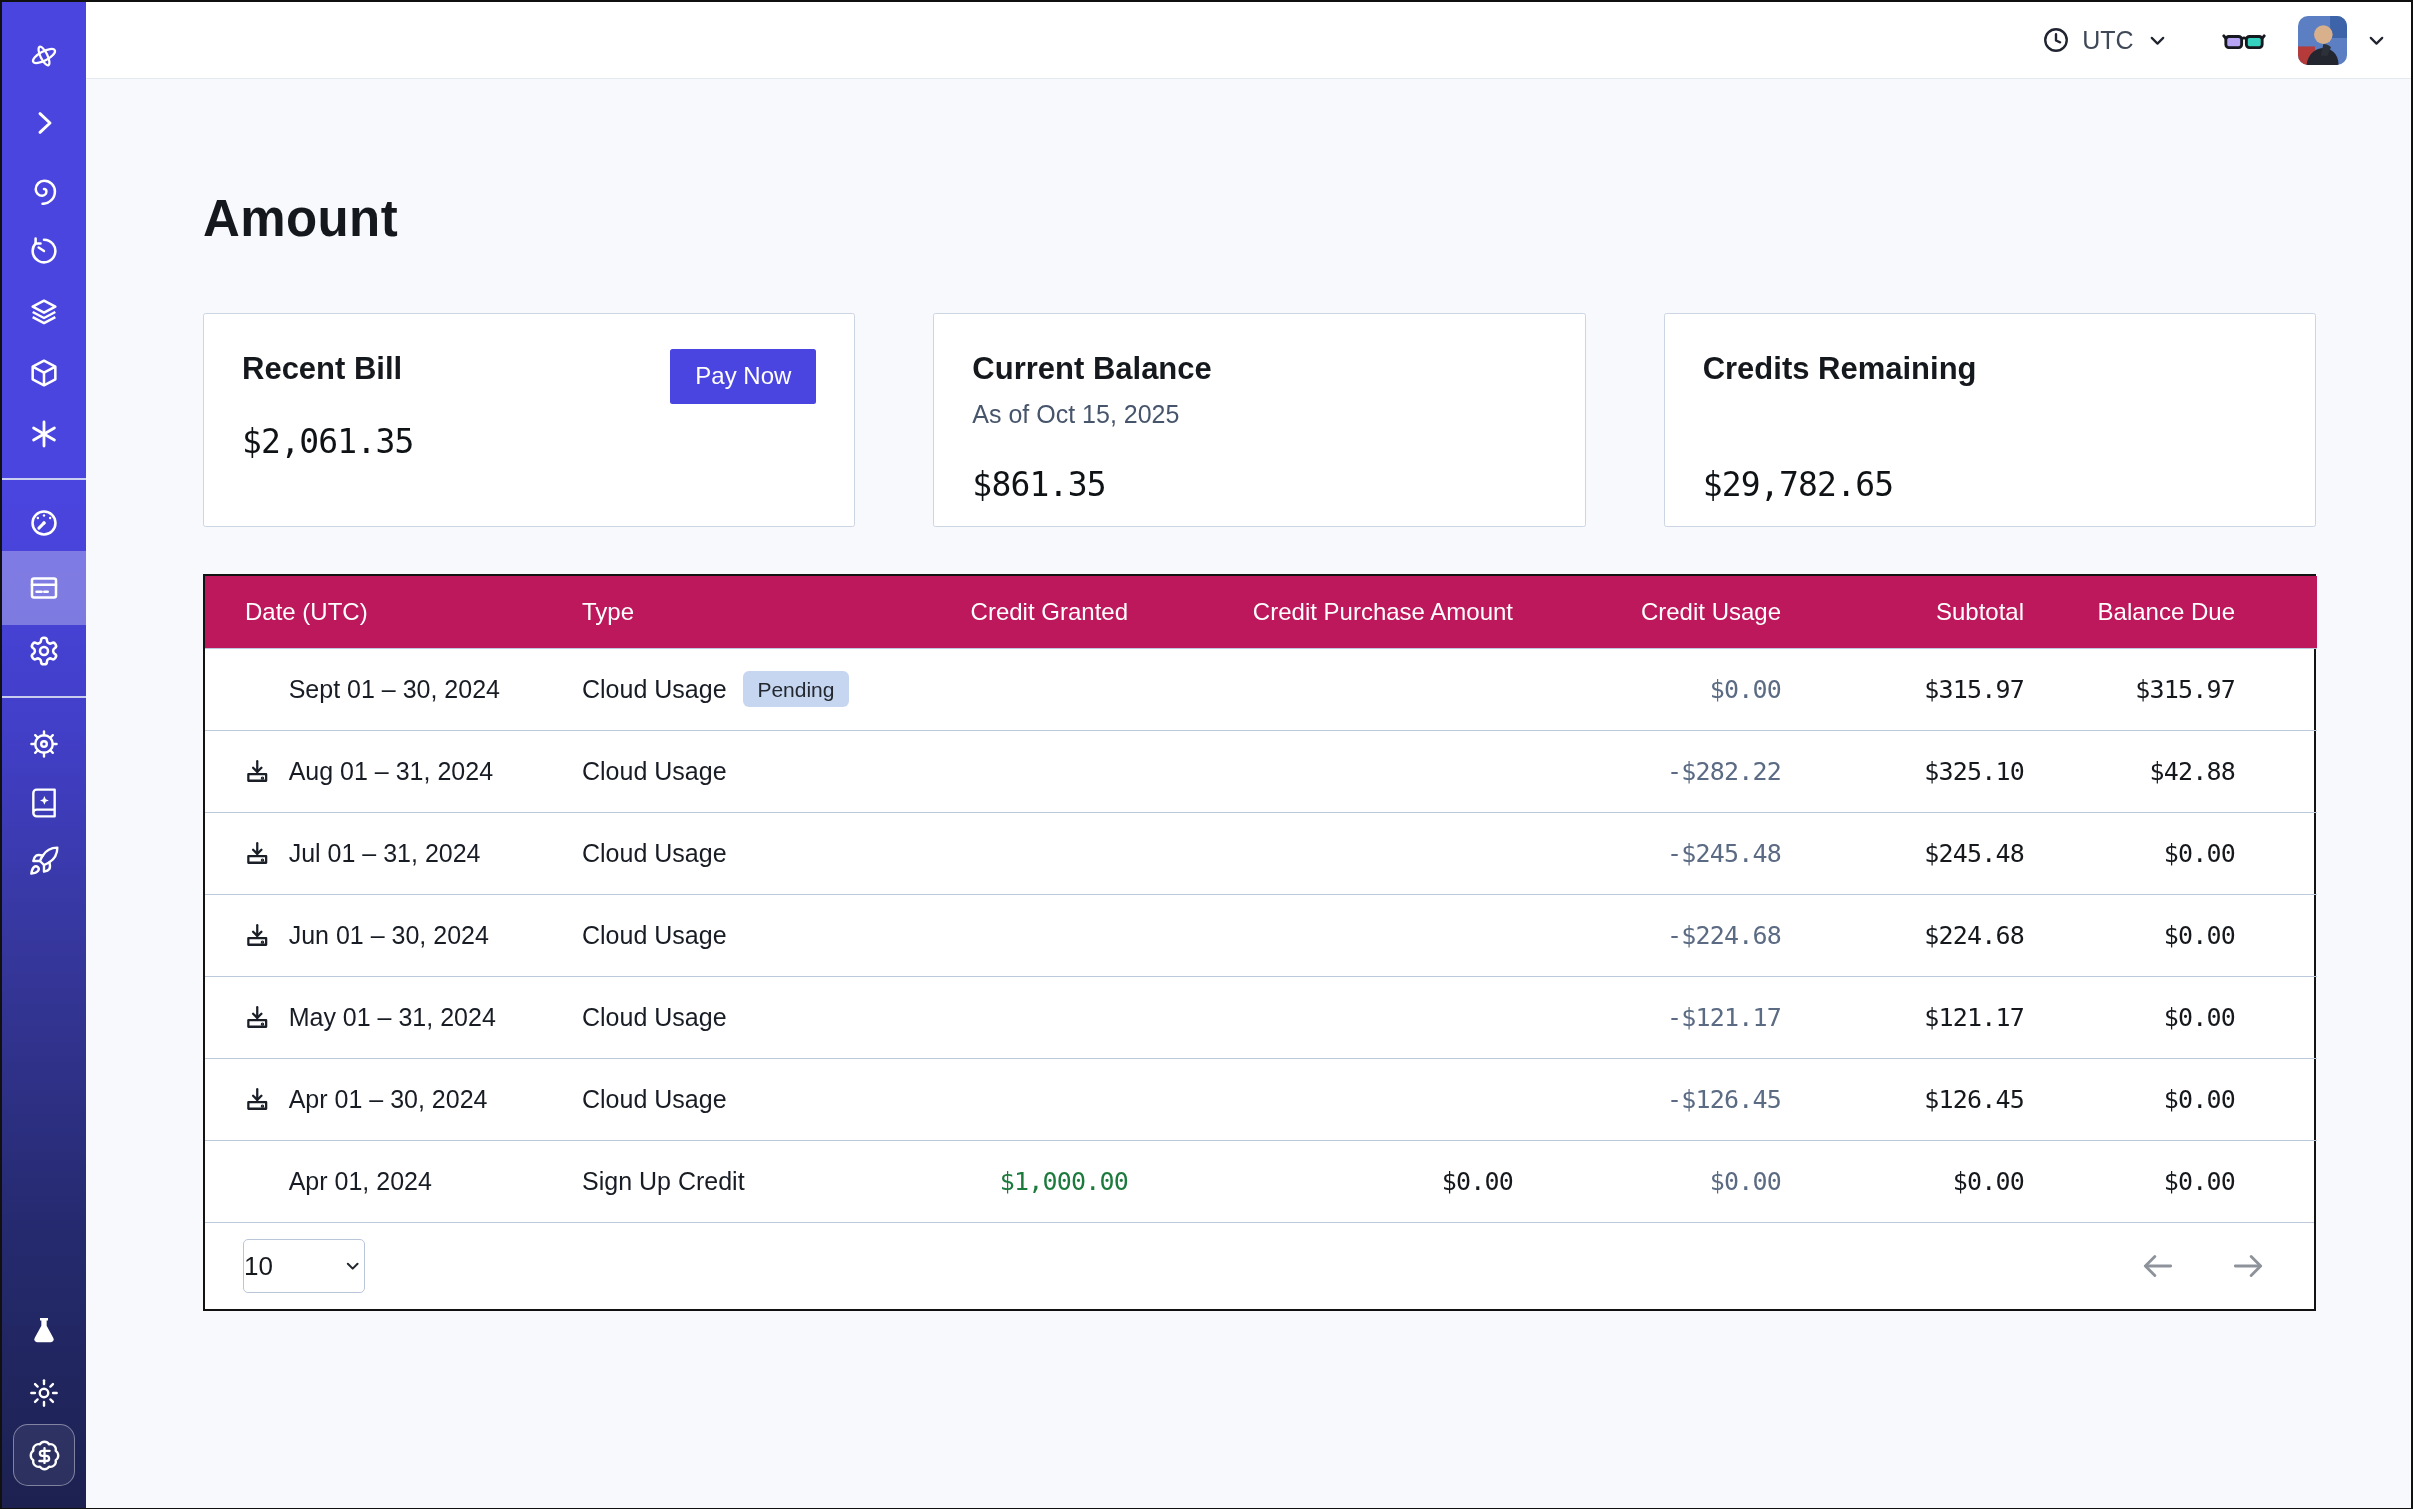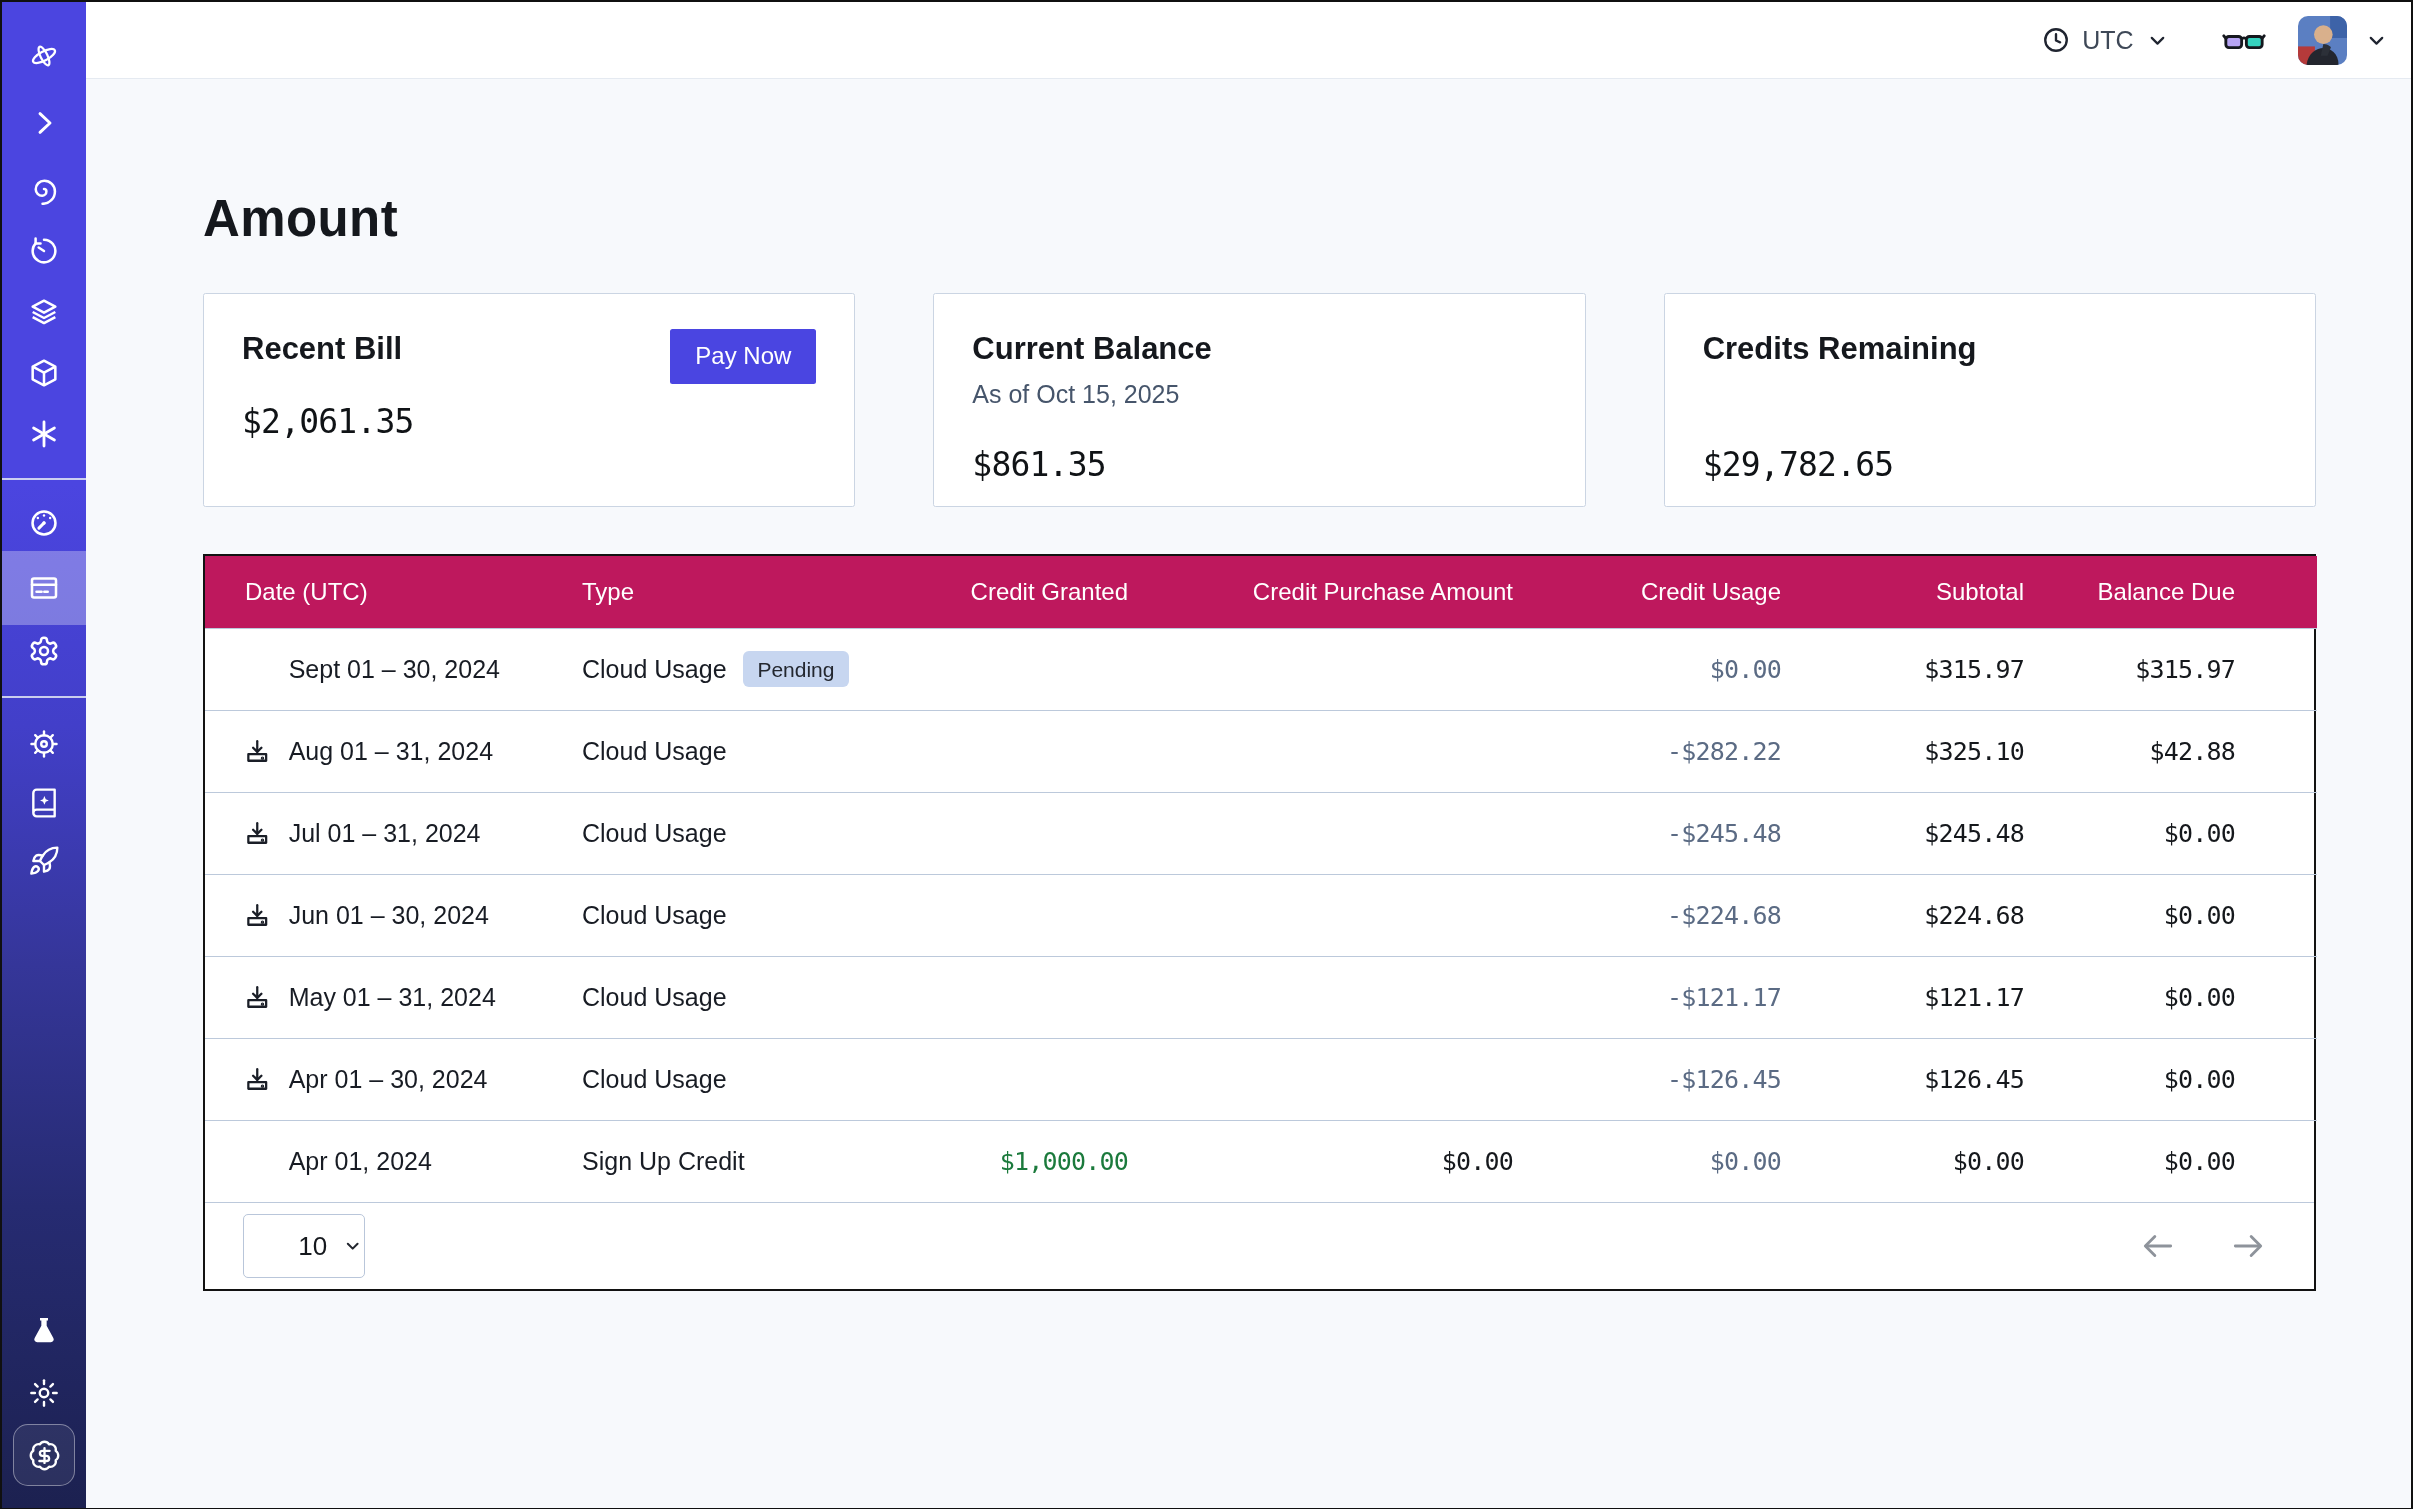--- a/index.html
+++ b/index.html
@@ -27,21 +27,21 @@
   .tz-label { font-size: 25px; color: #3E4857; }
   .glasses-btn { background: none; border: none; cursor: pointer; margin-right: 32px; display:flex; }
   .account { display: flex; align-items: center; gap: 16.7px; cursor: pointer; }
   .avatar { width: 49px; height: 49px; border-radius: 10px; overflow: hidden; display: block; }
 
   .content { padding: 0 95px 0 117px; }
 
   .page-title { margin-top: 110px; font-size: 51px; font-weight: 600; color: #15181D; letter-spacing: 0.4px; }
 
   
-  .cards { display: flex; gap: 78px; margin-top: 45px; }
+  .cards { display: flex; gap: 78px; margin-top: 65px; }
   .card { flex: 1; height: 214px; background: #fff; border: 1.7px solid #CBD5E3; border-radius: 2.5px;
     padding: 37px 38px; position: relative; }
   .card-title { font-size: 31px; font-weight: 600; color: #15181D; }
   .card-sub { font-size: 25px; color: #46556B; margin-top: 13.4px; min-height: 30px; }
   .card-amount { font-family: "DejaVu Sans Mono", monospace; font-size: 33px; font-weight: 400;
     color: #101316; margin-top: 35px; letter-spacing: -0.8px; }
   .pay-now { position: absolute; top: 35px; right: 38px; background: #4A45E1; color: #fff;
     font-family: "Liberation Sans", sans-serif; font-size: 24px; padding: 13.4px 25px; border: none;
     border-radius: 2.5px; cursor: pointer; }
 
@@ -64,22 +64,22 @@
   .dl-slot { width: 30px; height: 30px; display:flex; align-items:center; justify-content:center; cursor:pointer; background:none; border:none; }
   .type-cell { display: flex; align-items: center; gap: 16.7px; }
   .badge { background: #C7D6F0; color: #23272F; font-size: 21px; padding: 7.5px 14.2px; border-radius: 5.9px; line-height: 1; }
   td.num { font-family: "DejaVu Sans Mono", monospace; text-align: right; padding-right: 64px; color: #15181C; letter-spacing:-0.8px; }
   td.usage { color: #5B6B84; }
   td.granted.green { color: #1B7A3C; }
   td.balance { padding-right: 82px; }
 
   .pager { height: 87px; border-top: 1.7px solid #BCC9DB; display: flex; align-items: center;
     justify-content: space-between; padding: 0 47px 0 38px; }
-  .page-size { width: 122px; height: 64px; border: 1.7px solid #B9C6DA; border-radius: 5px; background:#fff;
-    display: flex; align-items: center; justify-content: flex-end; gap: 13.4px; font-size: 26px; color:#15181D; cursor: pointer; }
+  .page-size { width: 122px; height: 54px; border: 1.7px solid #B9C6DA; border-radius: 5px; background:#fff;
+    display: flex; align-items: center; justify-content: space-between; gap: 13.4px; font-size: 26px; color:#15181D; cursor: pointer; }
   .pager-arrows { display: flex; gap: 52px; }
   .arrow-btn { background:none; border:none; cursor:pointer; display:flex; }
 </style>
 </head>
 <body>
 
 <div class="screen">
 
   <aside class="sidebar">
     <div class="s-active-block"></div>

